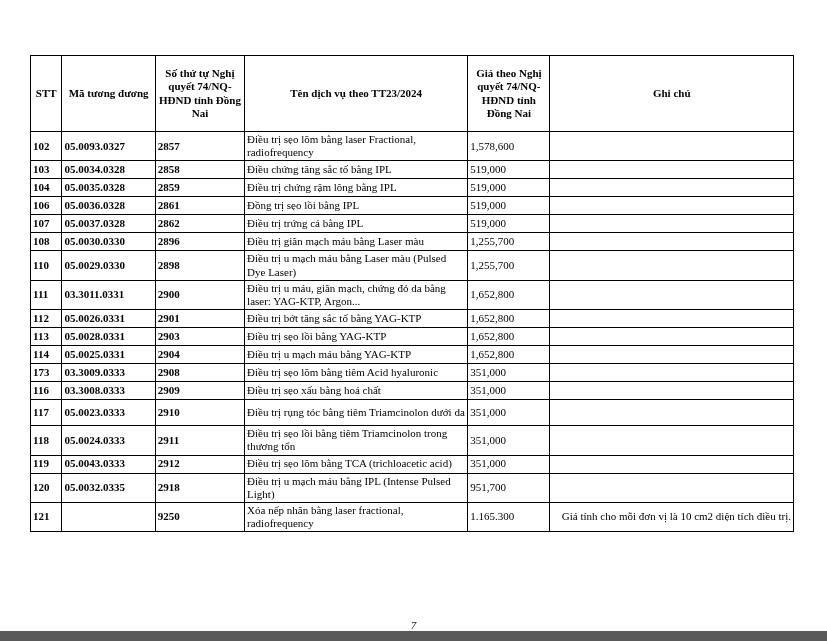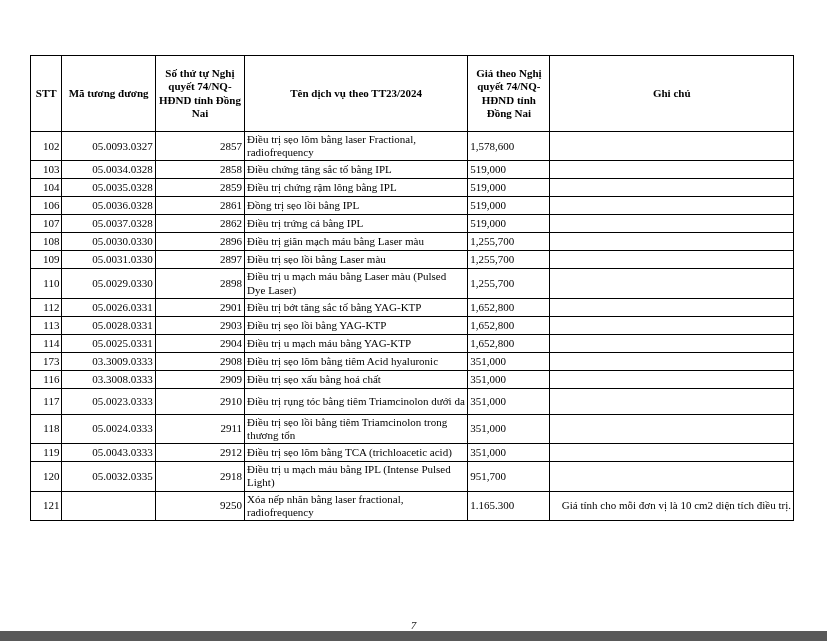--- a/index.html
+++ b/index.html
@@ -48,21 +48,22 @@
   table.price-table tbody tr:nth-child(14) {
     height: 26px;
   }
   .col-stt   { width: 31px; }
   .col-code  { width: 92px; }
   .col-seq   { width: 88px; }
   .col-svc   { width: 220px; }
   .col-price { width: 81px; }
   .col-note  { width: 240px; }
   .cell-stt, .cell-code, .cell-seq {
-    text-align: right;
+    text-align: left;
+    font-weight: bold;
   }
   .cell-service {
     text-align: left;
     padding-left: 3px;
   }
   .cell-price {
     text-align: left;
     padding-right: 4px;
   }
   .cell-note {
@@ -155,33 +156,33 @@
         </tr>
         <tr>
           <td class="cell-stt">108</td>
           <td class="cell-code">05.0030.0330</td>
           <td class="cell-seq">2896</td>
           <td class="cell-service">Điều trị giãn mạch máu bằng Laser màu</td>
           <td class="cell-price">1,255,700</td>
           <td class="cell-note"></td>
         </tr>
         <tr>
-          <td class="cell-stt">109</td>
-          <td class="cell-code">05.0031.0330</td>
-          <td class="cell-seq">2897</td>
-          <td class="cell-service">Điều trị sẹo lồi bằng Laser màu</td>
-          <td class="cell-price">1,255,700</td>
-          <td class="cell-note"></td>
-        </tr>
-        <tr>
           <td class="cell-stt">110</td>
           <td class="cell-code">05.0029.0330</td>
           <td class="cell-seq">2898</td>
           <td class="cell-service">Điều trị u mạch máu bằng Laser màu (Pulsed Dye Laser)</td>
           <td class="cell-price">1,255,700</td>
+          <td class="cell-note"></td>
+        </tr>
+        <tr>
+          <td class="cell-stt">111</td>
+          <td class="cell-code">03.3011.0331</td>
+          <td class="cell-seq">2900</td>
+          <td class="cell-service">Điều trị u máu, giãn mạch, chứng đỏ da bằng laser: YAG-KTP, Argon...</td>
+          <td class="cell-price">1,652,800</td>
           <td class="cell-note"></td>
         </tr>
         <tr>
           <td class="cell-stt">112</td>
           <td class="cell-code">05.0026.0331</td>
           <td class="cell-seq">2901</td>
           <td class="cell-service">Điều trị bớt tăng sắc tố bằng YAG-KTP</td>
           <td class="cell-price">1,652,800</td>
           <td class="cell-note"></td>
         </tr>

